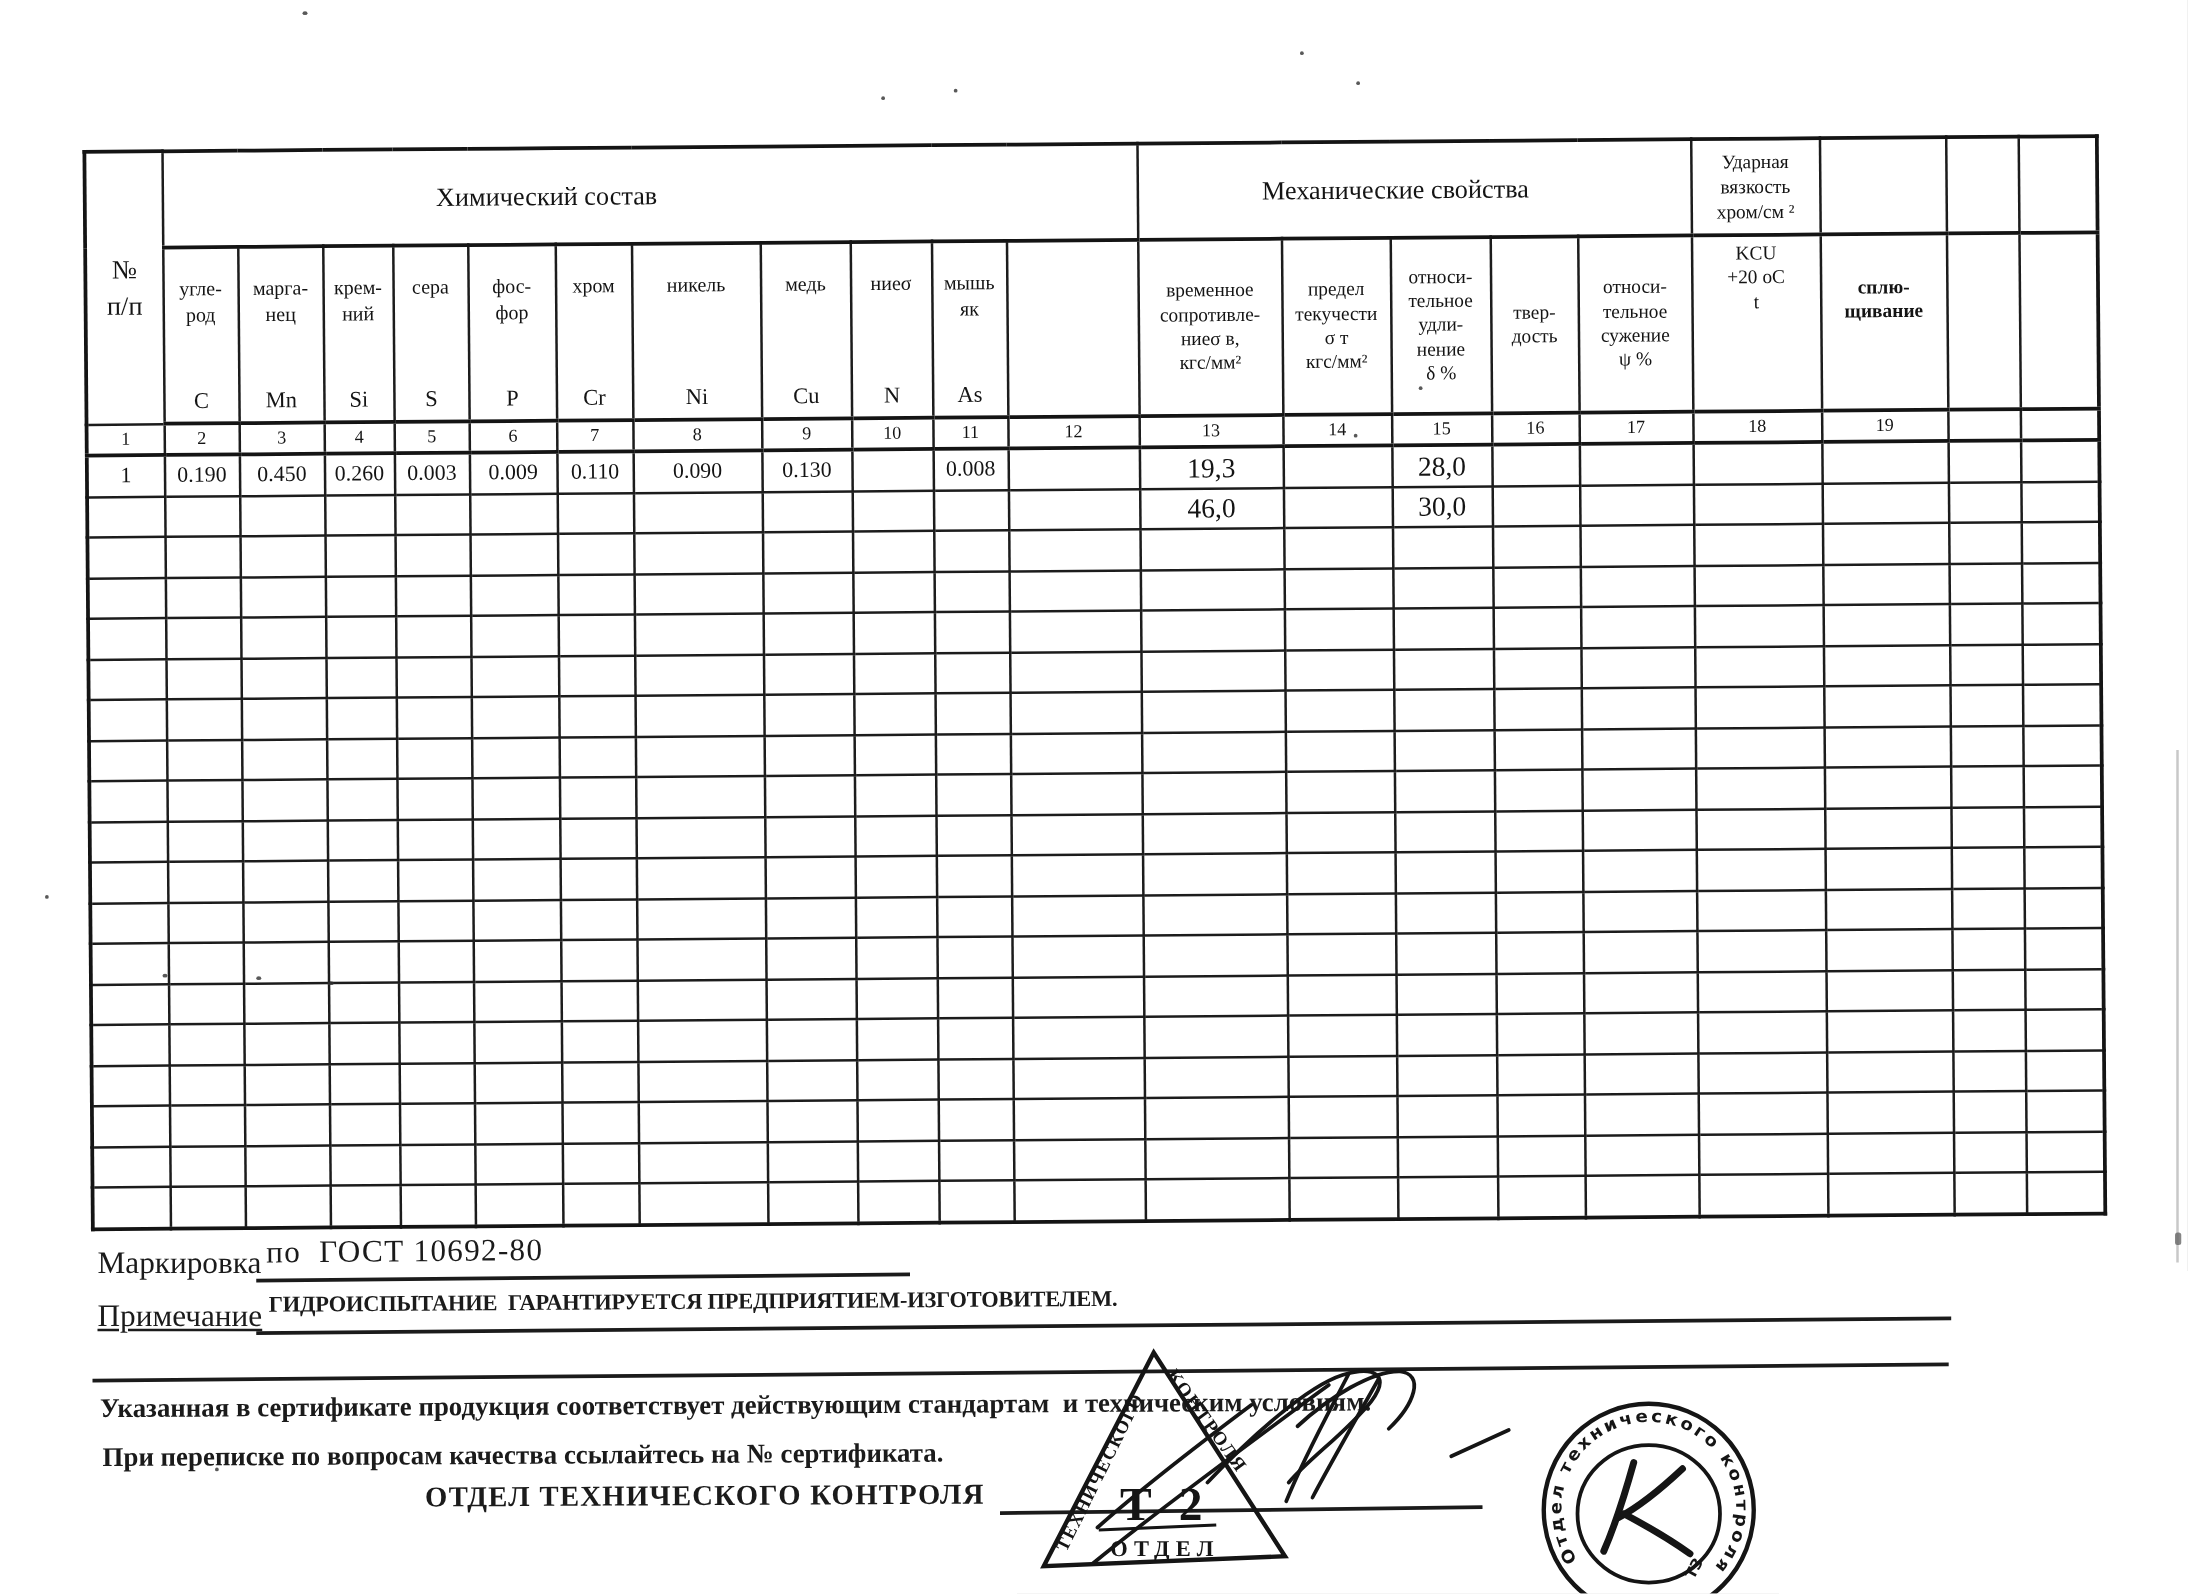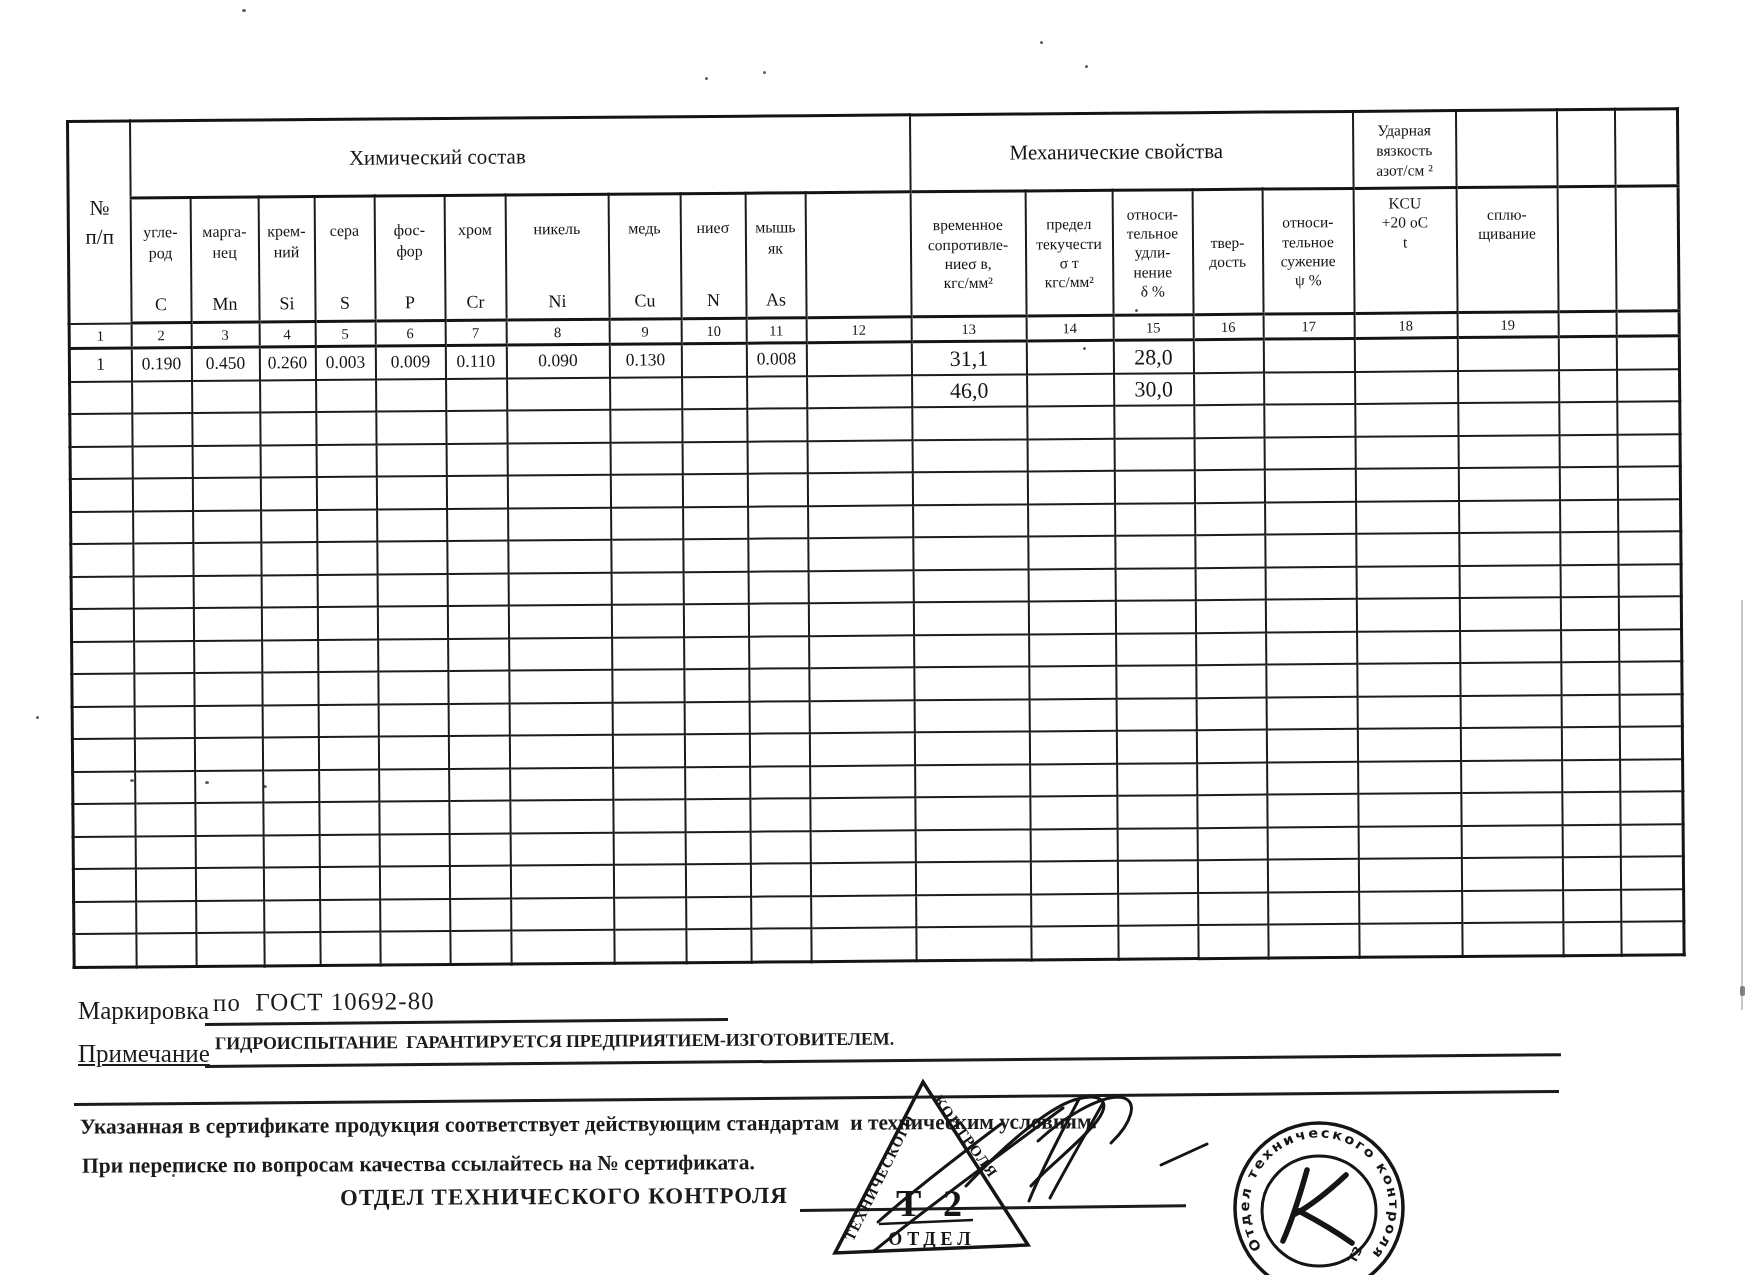--- a/index.html
+++ b/index.html
@@ -16,21 +16,21 @@
   .band1 th.impact{font-size:15.5px;line-height:1.28;border-bottom:3px solid #141414;padding-top:2px;}
   .band1 th.b1empty{border-bottom:3px solid #141414;}
   .sec-chem{padding-right:165px;}
   .sec-mech{padding-right:30px;}
   .corner{font-size:17px;line-height:1.35;}
   .band2 th{height:106px;font-size:15.5px;}
   .chem-th{position:relative;vertical-align:top;margin-left:41px;}
   .cname{padding-top:4px;font-size:16px;line-height:1.3;}
   .csym{position:absolute;left:0;right:0;bottom:6px;font-size:18px;}
   .kcu{font-size:17px;vertical-align:top;padding-top:4px;margin-left:20px;}
-  .flat{vertical-align:top;padding-top:16px;font-size:16px;}
+  .flat{vertical-align:top;padding-top:32px;font-size:16px;font-weight:bold;}
   .band2 th{border-bottom:3px solid #141414;}
   .numrow td{height:22px;font-size:14.5px;border-bottom:3px solid #141414;line-height:1;}
   .datarow td{height:30.5px;font-size:17.5px;}
   .datarow td:nth-child(13),.datarow td:nth-child(15){font-size:22px;}
   .ftext{position:absolute;white-space:pre;color:#1b1b1b;}
   .lbl{font-size:25px;}
   .gostval{font-size:25px;letter-spacing:1px;transform:rotate(-0.5deg);}
   .noteval{font-size:18px;font-weight:bold;letter-spacing:-0.2px;transform:rotate(-0.4deg);}
   .stmt{font-size:21.5px;font-weight:bold;transform:rotate(-0.3deg);}
   .dept{font-size:23px;font-weight:bold;letter-spacing:1px;}
@@ -72,21 +72,21 @@
         <col style="width:63px">
       </colgroup>
       <thead>
         <tr class="band1">
           <th rowspan="2" class="corner">№
 п/п</th>
           <th colspan="11" class="section sec-chem">Химический состав</th>
           <th colspan="5" class="section sec-mech">Механические свойства</th>
           <th class="impact">Ударная
 вязкость
-азот/см ²</th>
+хром/см ²</th>
           <th class="b1empty"></th>
           <th class="b1empty"></th>
           <th class="b1empty"></th>
         </tr>
         <tr class="band2">
           <th class="chem-th">
             <div class="cname">угле-
 род</div>
             <div class="csym">C</div></th>
           <th class="chem-th">
@@ -179,21 +179,21 @@
             <td>0.450</td>
             <td>0.260</td>
             <td>0.003</td>
             <td>0.009</td>
             <td>0.110</td>
             <td>0.090</td>
             <td>0.130</td>
             <td></td>
             <td>0.008</td>
             <td></td>
-            <td>31,1</td>
+            <td>19,3</td>
             <td></td>
             <td>28,0</td>
             <td></td>
             <td></td>
             <td></td>
             <td></td>
             <td></td>
             <td></td>
           </tr>
           <tr class="datarow">

